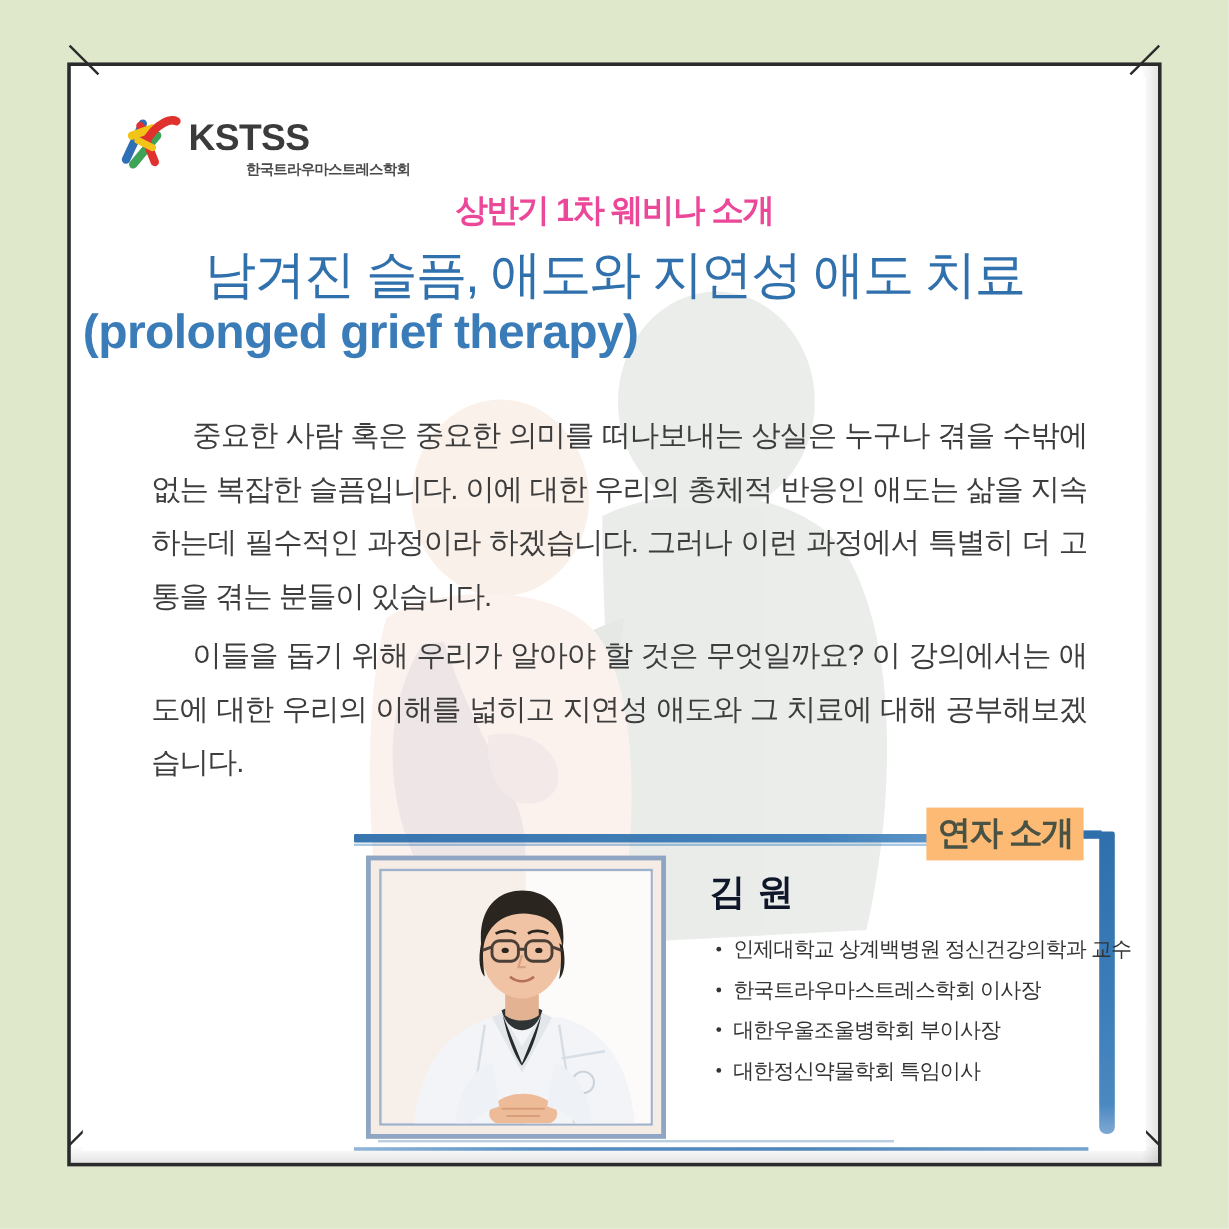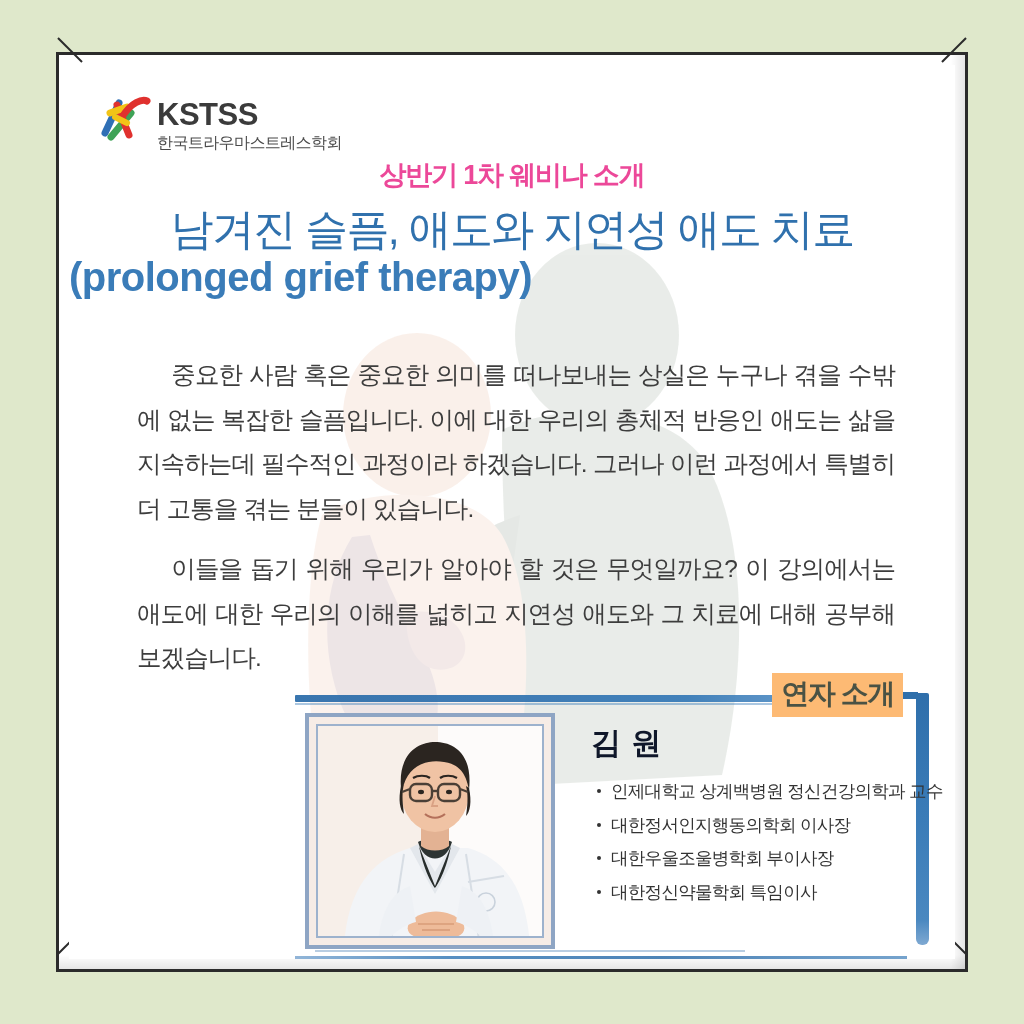--- a/index.html
+++ b/index.html
@@ -53,21 +53,21 @@
   .wm svg{position:absolute;left:50%;top:150px;transform:translateX(-50%);}
 
   
   .logo{position:absolute;left:28px;top:28px;display:flex;align-items:flex-start;gap:6px;}
   .logo-mark{width:54px;height:54px;flex:none;}
   .logo-txt{display:flex;flex-direction:column;margin-top:6px;}
   .logo-name{
     font-size:31px;font-weight:bold;letter-spacing:-0.5px;color:#3b3b3b;line-height:1;
     font-family:"Liberation Sans",sans-serif;
   }
-  .logo-sub{font-size:16px;color:#4a4a4a;letter-spacing:-0.6px;margin-top:3px;font-weight:normal;}
+  .logo-sub{font-size:12px;color:#4a4a4a;letter-spacing:-0.6px;margin-top:3px;font-weight:bold;margin-left:48px;}
 
   
   .kicker{
     position:absolute;left:0;right:0;top:92px;text-align:center;
     font-size:27px;font-weight:bold;color:#ec4899;letter-spacing:-1.2px;
   }
   .title1{
     position:absolute;left:0;right:0;top:140px;text-align:center;
     font-size:43px;font-weight:normal;color:#3071ad;letter-spacing:-1.6px;line-height:1.12;
   }
@@ -75,21 +75,21 @@
     position:absolute;left:0;right:0;top:190px;text-align:left;
     font-size:40px;font-weight:bold;color:#3a7cb8;letter-spacing:-0.5px;line-height:1.12;
   }
 
   
   .body-copy{
     position:absolute;left:52px;right:44px;top:272px;
     font-size:24.5px;color:#3d3d3d;letter-spacing:-0.9px;line-height:1.82;
     text-align:justify;text-justify:inter-character;
   }
-  .body-copy p{margin:16px;text-indent:1.4em;}
+  .body-copy p{margin:5px;text-indent:1.4em;}
   .body-copy p + p{margin-top:2px;}
 
   
   .speaker{
     position:absolute;left:226px;top:618px;width:636px;height:282px;
   }
   
   .sp-rule-top{
     position:absolute;left:0;top:12px;width:560px;height:7px;
     background:linear-gradient(to right,#2f6fab 0%,#3a7cb8 70%,#6a9fce 100%);
@@ -289,21 +289,21 @@
                 <rect x="0" y="212" width="234" height="8" fill="#ececec"></rect>
               </g>
             </svg>
           </div>
         </div>
 
         <div class="sp-name">김 원</div>
 
         <ul class="sp-list">
           <li>인제대학교 상계백병원 정신건강의학과 교수</li>
-          <li>대한정서인지행동의학회 이사장</li>
+          <li>한국트라우마스트레스학회 이사장</li>
           <li>대한우울조울병학회 부이사장</li>
           <li>대한정신약물학회 특임이사</li>
         </ul>
       </div>
 
     </div>
   </div>
 </div>
 
 </body></html>

